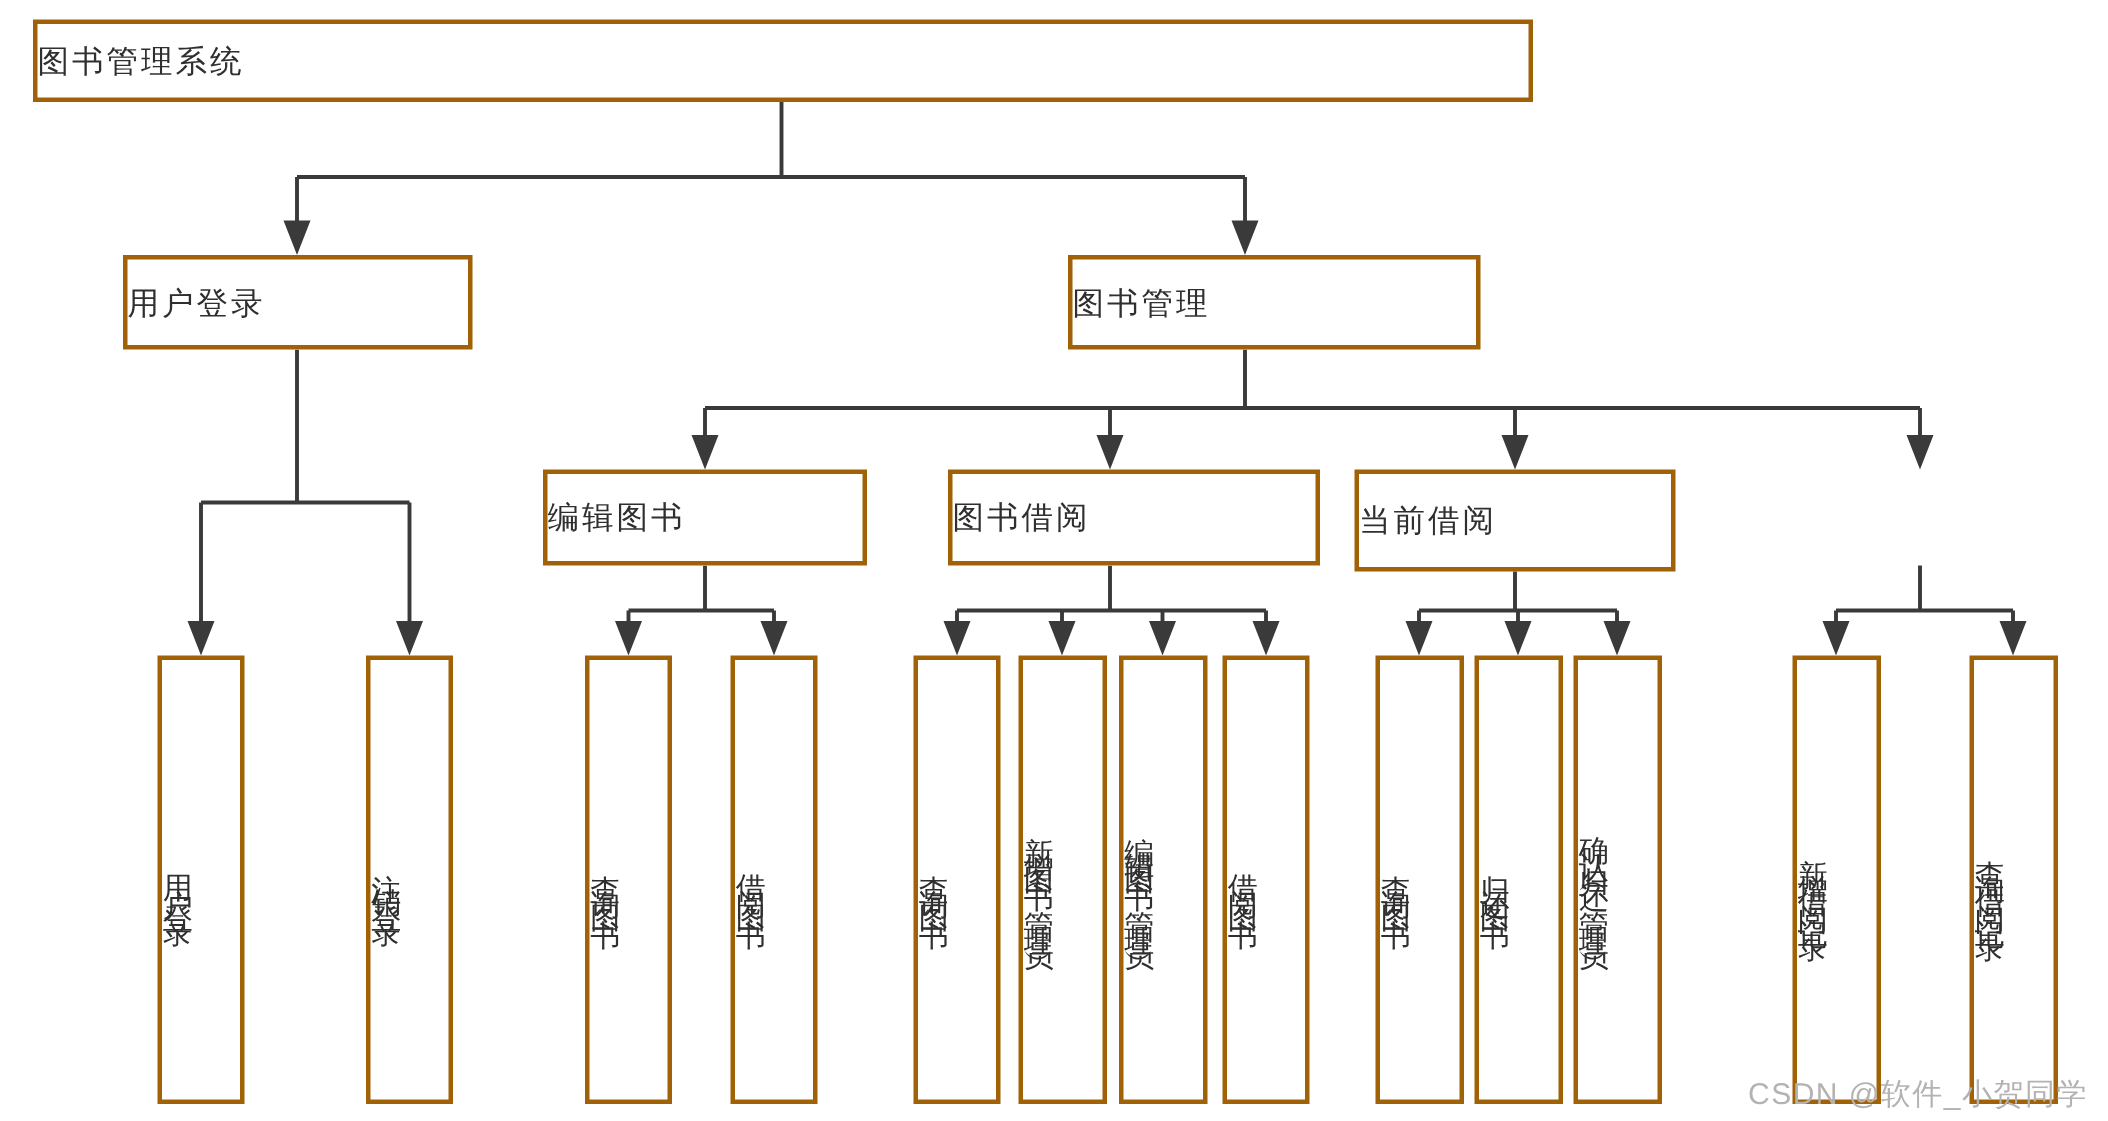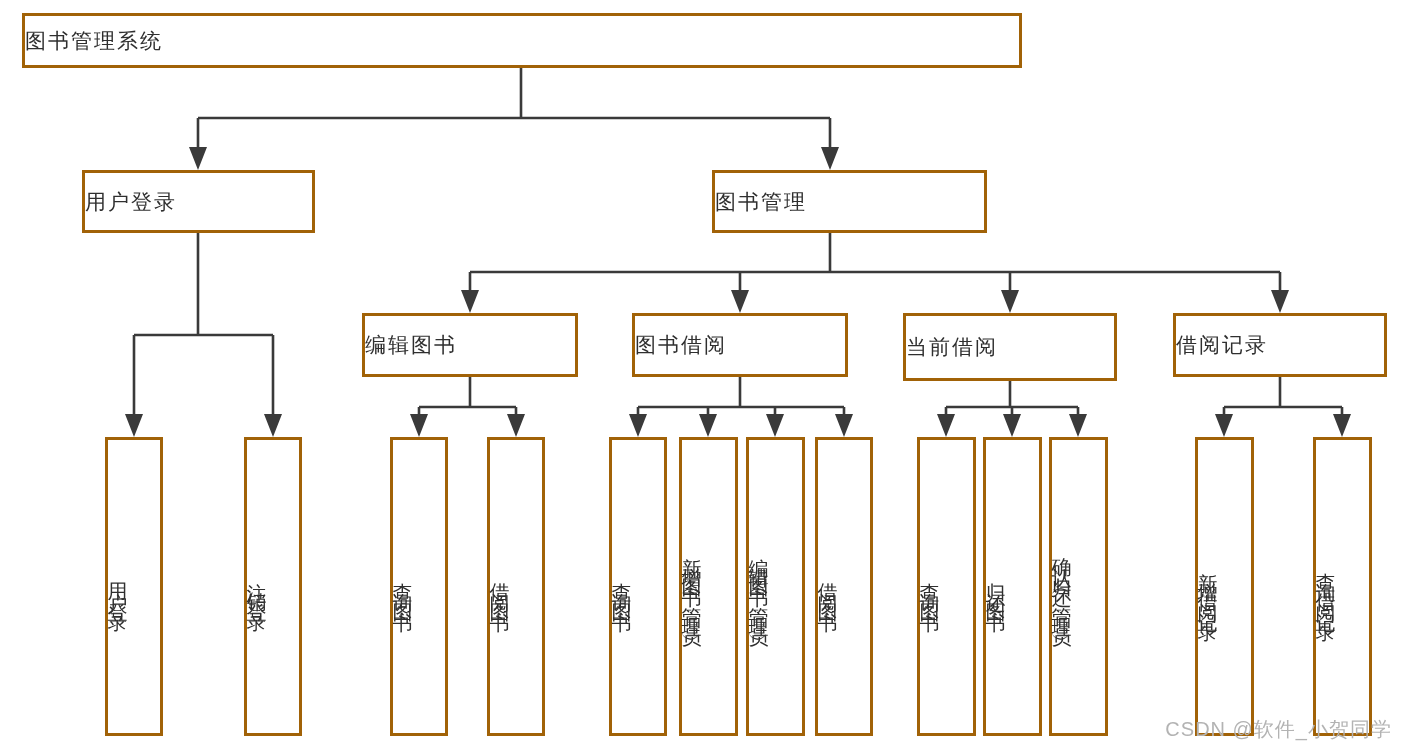--- a/index.html
+++ b/index.html
@@ -123,28 +123,25 @@
   <div class="box h" style="left:82px;top:170px;width:233px;height:63px">
     <span>用户登录</span>
   </div>
   <div class="box h" style="left:712px;top:170px;width:275px;height:63px">
     <span>图书管理</span>
   </div>
 
   <div class="box h" style="left:362px;top:313px;width:216px;height:64px">
     <span>编辑图书</span>
   </div>
-  <div class="box h" style="left:632px;top:313px;width:216px;height:64px">
+  <div class="box h" style="left:632px;top:313px;width:248px;height:64px">
     <span>图书借阅</span>
   </div>
   <div class="box h" style="left:903px;top:313px;width:214px;height:68px">
     <span>当前借阅</span>
-  </div>
-  <div class="box h" style="left:1173px;top:313px;width:214px;height:64px">
-    <span>借阅记录</span>
   </div>
 
   <div class="box v" style="left:105px;top:437px;width:58px;height:299px">
     <span class="vtext">用户登录</span>
   </div>
   <div class="box v" style="left:244px;top:437px;width:58px;height:299px">
     <span class="vtext">注销登录</span>
   </div>
 
   <div class="box v" style="left:390px;top:437px;width:58px;height:299px">

